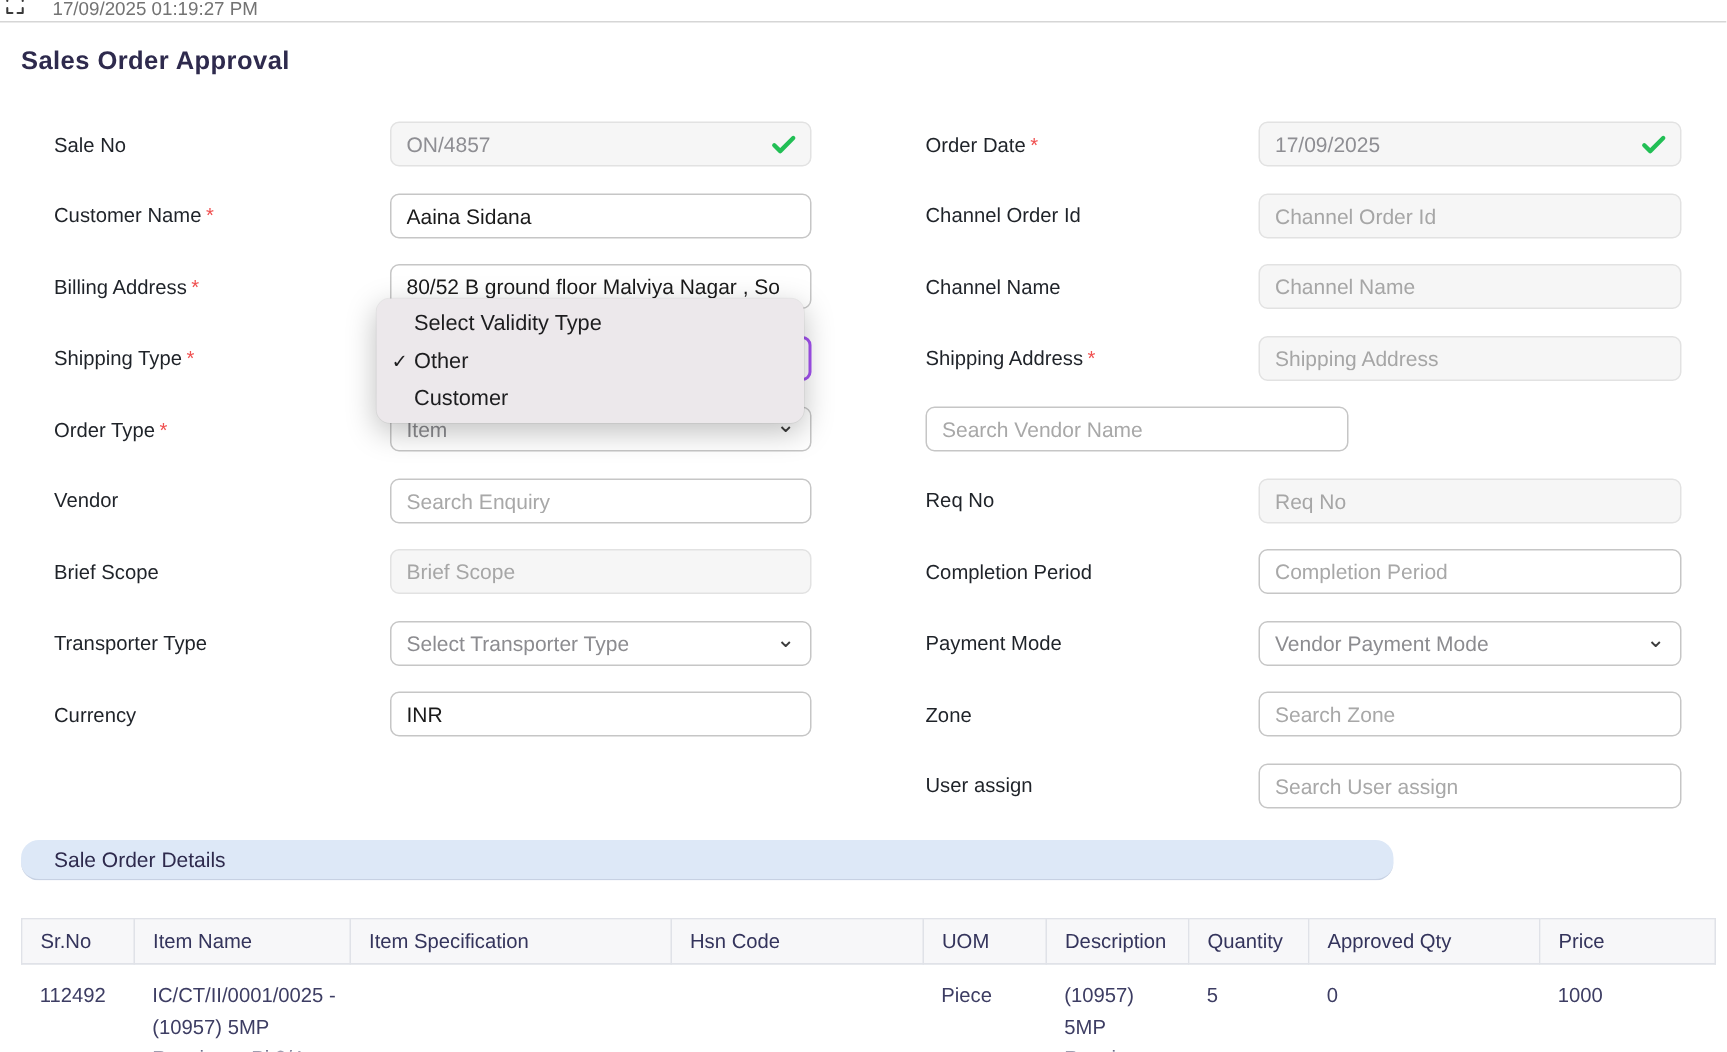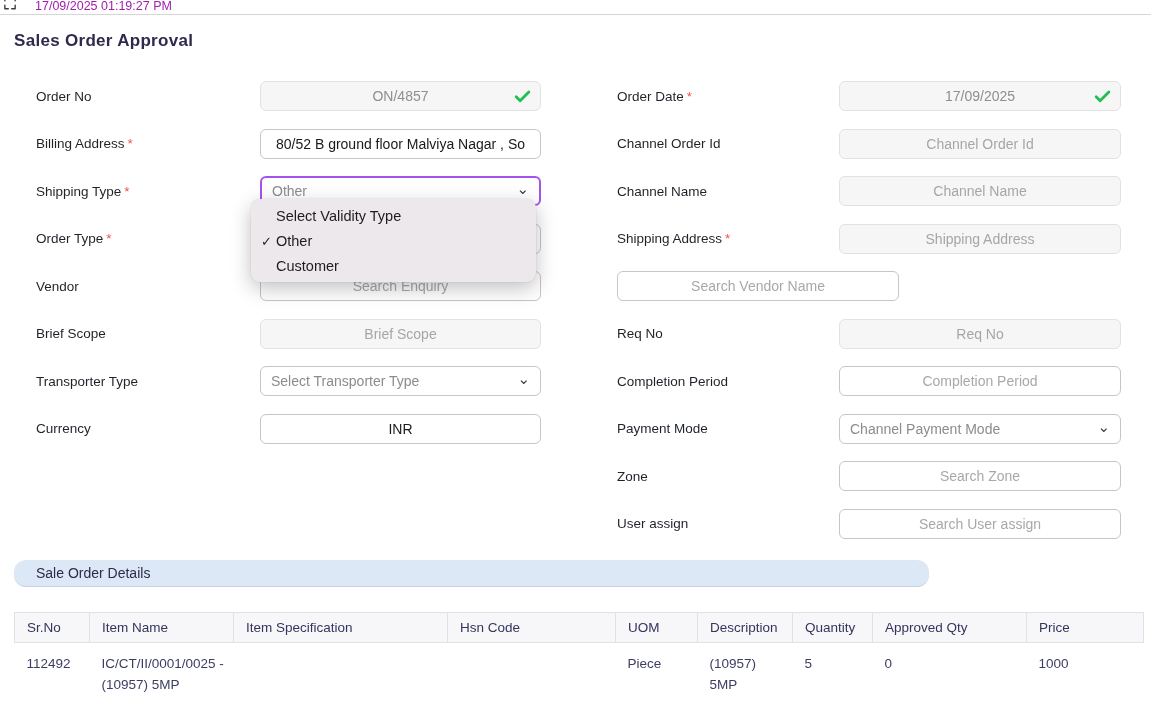--- a/index.html
+++ b/index.html
@@ -4,41 +4,40 @@
 <style>
   html,body{margin:0;padding:0;}
   body{
     width:1151px;height:701px;position:relative;overflow:hidden;
     background:#fff;font-family:"Liberation Sans",sans-serif;
     -webkit-font-smoothing:antialiased;
   }
   
   .topbar{position:absolute;left:0;top:0;width:100%;height:14px;background:#fff;border-bottom:1px solid #d6d6d6;}
   .fs-icon{position:absolute;left:3px;top:-5px;width:14px;height:16px;}
-  .timestamp{position:absolute;left:35px;top:-1px;font-size:12.5px;color:#a21caf;white-space:nowrap;}
+  .timestamp{position:absolute;left:35px;top:-1px;font-size:12.5px;color:#737373;white-space:nowrap;}
   
   .page-title{position:absolute;left:14px;top:31px;margin:0;font-size:17px;font-weight:700;
     color:#2e2a4d;letter-spacing:.3px;}
   
   .form-col{position:absolute;top:81px;}
   .form-col.left{left:36px;}
   .form-col.right{left:617px;}
   .field-row{display:flex;align-items:center;height:30px;margin-bottom:17.5px;}
   .field-label{font-size:13.5px;color:#1f2329;flex:0 0 auto;}
   .left .field-label{width:224px;}
   .right .field-label{width:222px;}
   .req{color:#f05252;margin-left:3px;}
   .ctrl{position:relative;flex:0 0 auto;}
   .left .ctrl{width:281px;}
   .right .ctrl{width:282px;}
   input.txt{
     width:100%;height:30px;box-sizing:border-box;border:1px solid #c6c6c6;border-radius:6px;
     padding:0 10px;font-size:14px;color:#1a1a1a;background:#fff;outline:none;
     font-family:"Liberation Sans",sans-serif;
-    text-align:center;
   }
   input.txt::placeholder{color:#a8a8a8;opacity:1;}
   input.txt.disabled{background:#f6f6f6;border-color:#e2e2e2;color:#8e8e93;}
   input.txt.disabled::placeholder{color:#a6a6a6;}
   .select-box{
     height:30px;box-sizing:border-box;border:1px solid #c6c6c6;border-radius:6px;background:#fff;
     display:flex;align-items:center;justify-content:space-between;padding:0 10px;
     font-size:14px;color:#8c8c90;cursor:default;
   }
   .select-box.focused{border:2px solid #a352f0;}
@@ -83,24 +82,28 @@
       <path d="M3 10 V4 H9 M15 4 H21 V10 M21 18 V24 H15 M9 24 H3 V18" stroke="#3a3a3a" stroke-width="2.4" stroke-linecap="round" stroke-linejoin="round"></path>
     </svg>
   </span>
   <span class="timestamp">17/09/2025 01:19:27 PM</span>
 </div>
 
 <h1 class="page-title">Sales Order Approval</h1>
 
 <div class="form-col left" id="left-col">
     <div class="field-row">
-      <div class="field-label"><span>Order No</span></div>
+      <div class="field-label"><span>Sale No</span></div>
       <div class="ctrl"><input class="txt disabled" type="text" value="ON/4857" style=""><span class="valid-check"><svg width="19" height="19" viewBox="0 0 24 24" fill="none">
             <path d="M4 13l5 5L20 7" stroke="#22bf55" stroke-width="3.6" stroke-linecap="round" stroke-linejoin="round"></path>
           </svg></span></div>
+    </div>
+    <div class="field-row">
+      <div class="field-label"><span>Customer Name</span><span class="req">*</span></div>
+      <div class="ctrl"><input class="txt" type="text" value="Aaina Sidana" style=""></div>
     </div>
     <div class="field-row">
       <div class="field-label"><span>Billing Address</span><span class="req">*</span></div>
       <div class="ctrl"><input class="txt" type="text" value="80/52 B ground floor Malviya Nagar , So" style=""></div>
     </div>
     <div class="field-row">
       <div class="field-label"><span>Shipping Type</span><span class="req">*</span></div>
       <div class="ctrl">
         <div class="select-box focused">
           <span class="sel-text">Other</span>
@@ -166,21 +169,21 @@
       <div class="ctrl"><input class="txt disabled" type="text" placeholder="Req No" style=""></div>
     </div>
     <div class="field-row">
       <div class="field-label"><span>Completion Period</span></div>
       <div class="ctrl"><input class="txt" type="text" placeholder="Completion Period" style=""></div>
     </div>
     <div class="field-row">
       <div class="field-label"><span>Payment Mode</span></div>
       <div class="ctrl">
         <div class="select-box">
-          <span class="sel-text">Channel Payment Mode</span>
+          <span class="sel-text">Vendor Payment Mode</span>
           <span class="chev">⌄</span>
         </div>
       </div>
     </div>
     <div class="field-row">
       <div class="field-label"><span>Zone</span></div>
       <div class="ctrl"><input class="txt" type="text" placeholder="Search Zone" style=""></div>
     </div>
     <div class="field-row">
       <div class="field-label"><span>User assign</span></div>

